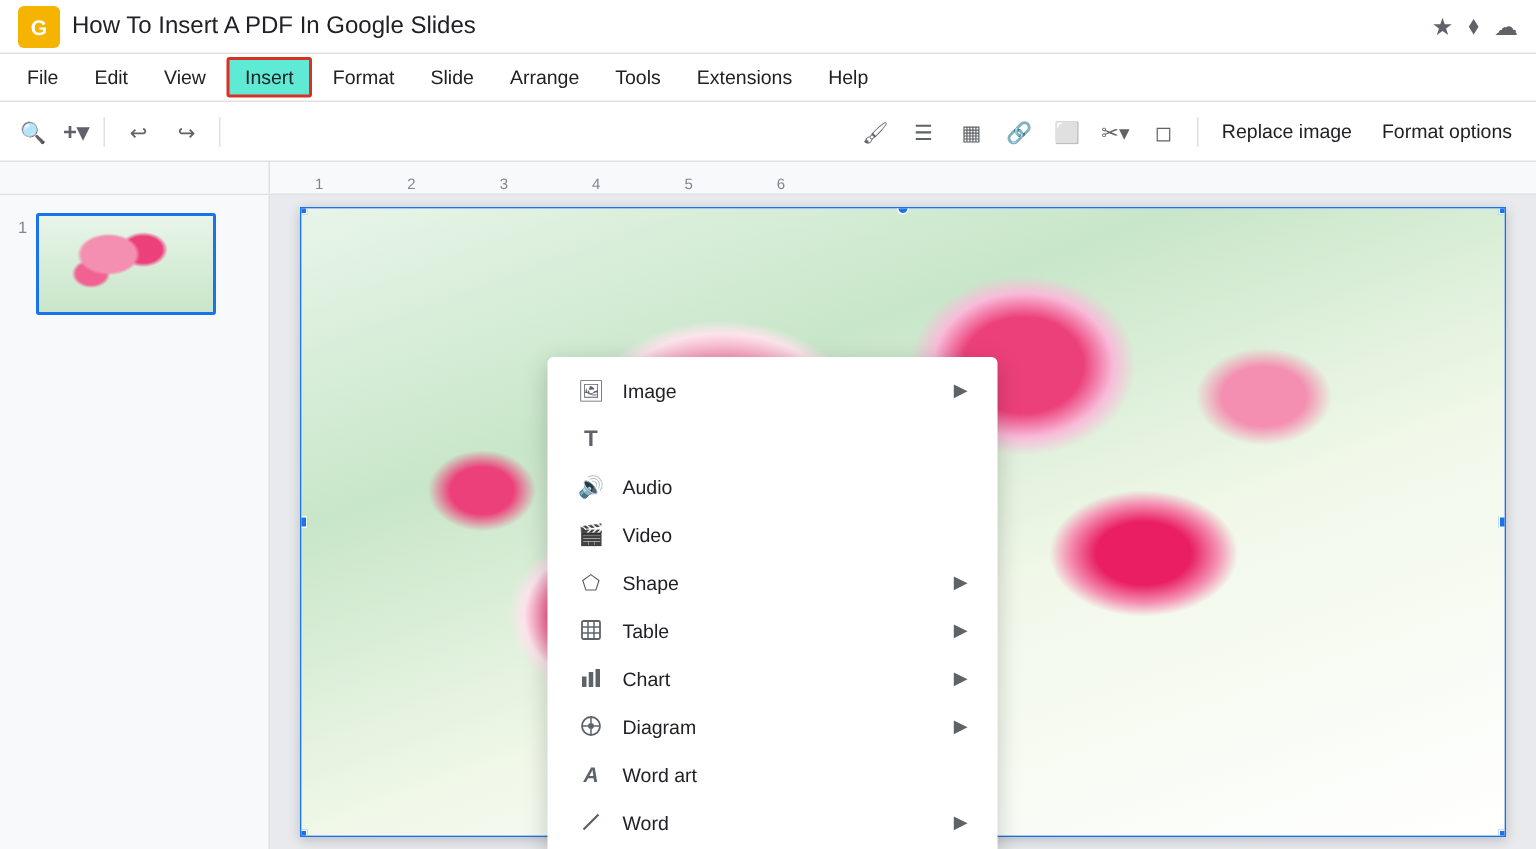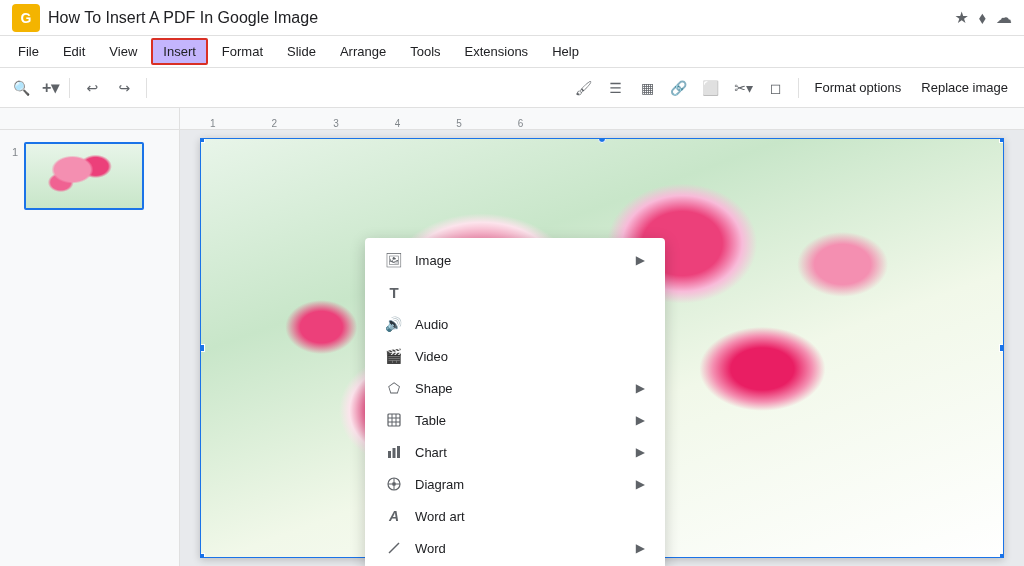--- a/index.html
+++ b/index.html
@@ -64,21 +64,21 @@
       border-bottom: 1px solid #e0e0e0;
     }
     .menu-item {
       padding: 4px 10px;
       font-size: 13px;
       color: #202124;
       cursor: pointer;
       border-radius: 4px;
     }
     .menu-item.active {
-      background: #c4b5fd;
+      background: #5eead4;
       border: 2px solid #d93025;
       border-radius: 2px;
     }
 
     
     .toolbar {
       background: white;
       height: 40px;
       display: flex;
       align-items: center;
@@ -243,21 +243,21 @@
       font-size: 12px;
     }
   </style>
 </head>
 <body>
 
 <div class="title-bar">
   <div class="google-docs-icon">
     <span>G</span>
   </div>
-  <span class="title-text">How To Insert A PDF In Google Image</span>
+  <span class="title-text">How To Insert A PDF In Google Slides</span>
   <div class="title-icons">
     <span class="title-icon">★</span>
     <span class="title-icon">⬧</span>
     <span class="title-icon">☁</span>
   </div>
 </div>
 
 <div class="menu-bar">
   <div class="menu-item">File</div>
   <div class="menu-item">Edit</div>
@@ -281,22 +281,22 @@
 
   <div style="flex:1"></div>
   <div class="toolbar-btn">🖌</div>
   <div class="toolbar-btn">☰</div>
   <div class="toolbar-btn">▦</div>
   <div class="toolbar-btn">🔗</div>
   <div class="toolbar-btn">⬜</div>
   <div class="toolbar-btn">✂▾</div>
   <div class="toolbar-btn">◻</div>
   <div class="toolbar-sep"></div>
+  <div class="toolbar-text-btn">Replace image</div>
   <div class="toolbar-text-btn">Format options</div>
-  <div class="toolbar-text-btn">Replace image</div>
 </div>
 
 <div style="display:flex; height:22px; background:#f8f9fa; border-bottom:1px solid #e0e0e0;">
   <div style="width:180px; background:#f8f9fa; border-right:1px solid #e0e0e0;"></div>
   <div class="ruler-content" style="flex:1; display:flex; align-items:flex-end; padding-left:30px; font-size:10px; color:#80868b; gap:56px;">
     <span>1</span>
     <span>2</span>
     <span>3</span>
     <span>4</span>
     <span>5</span>

